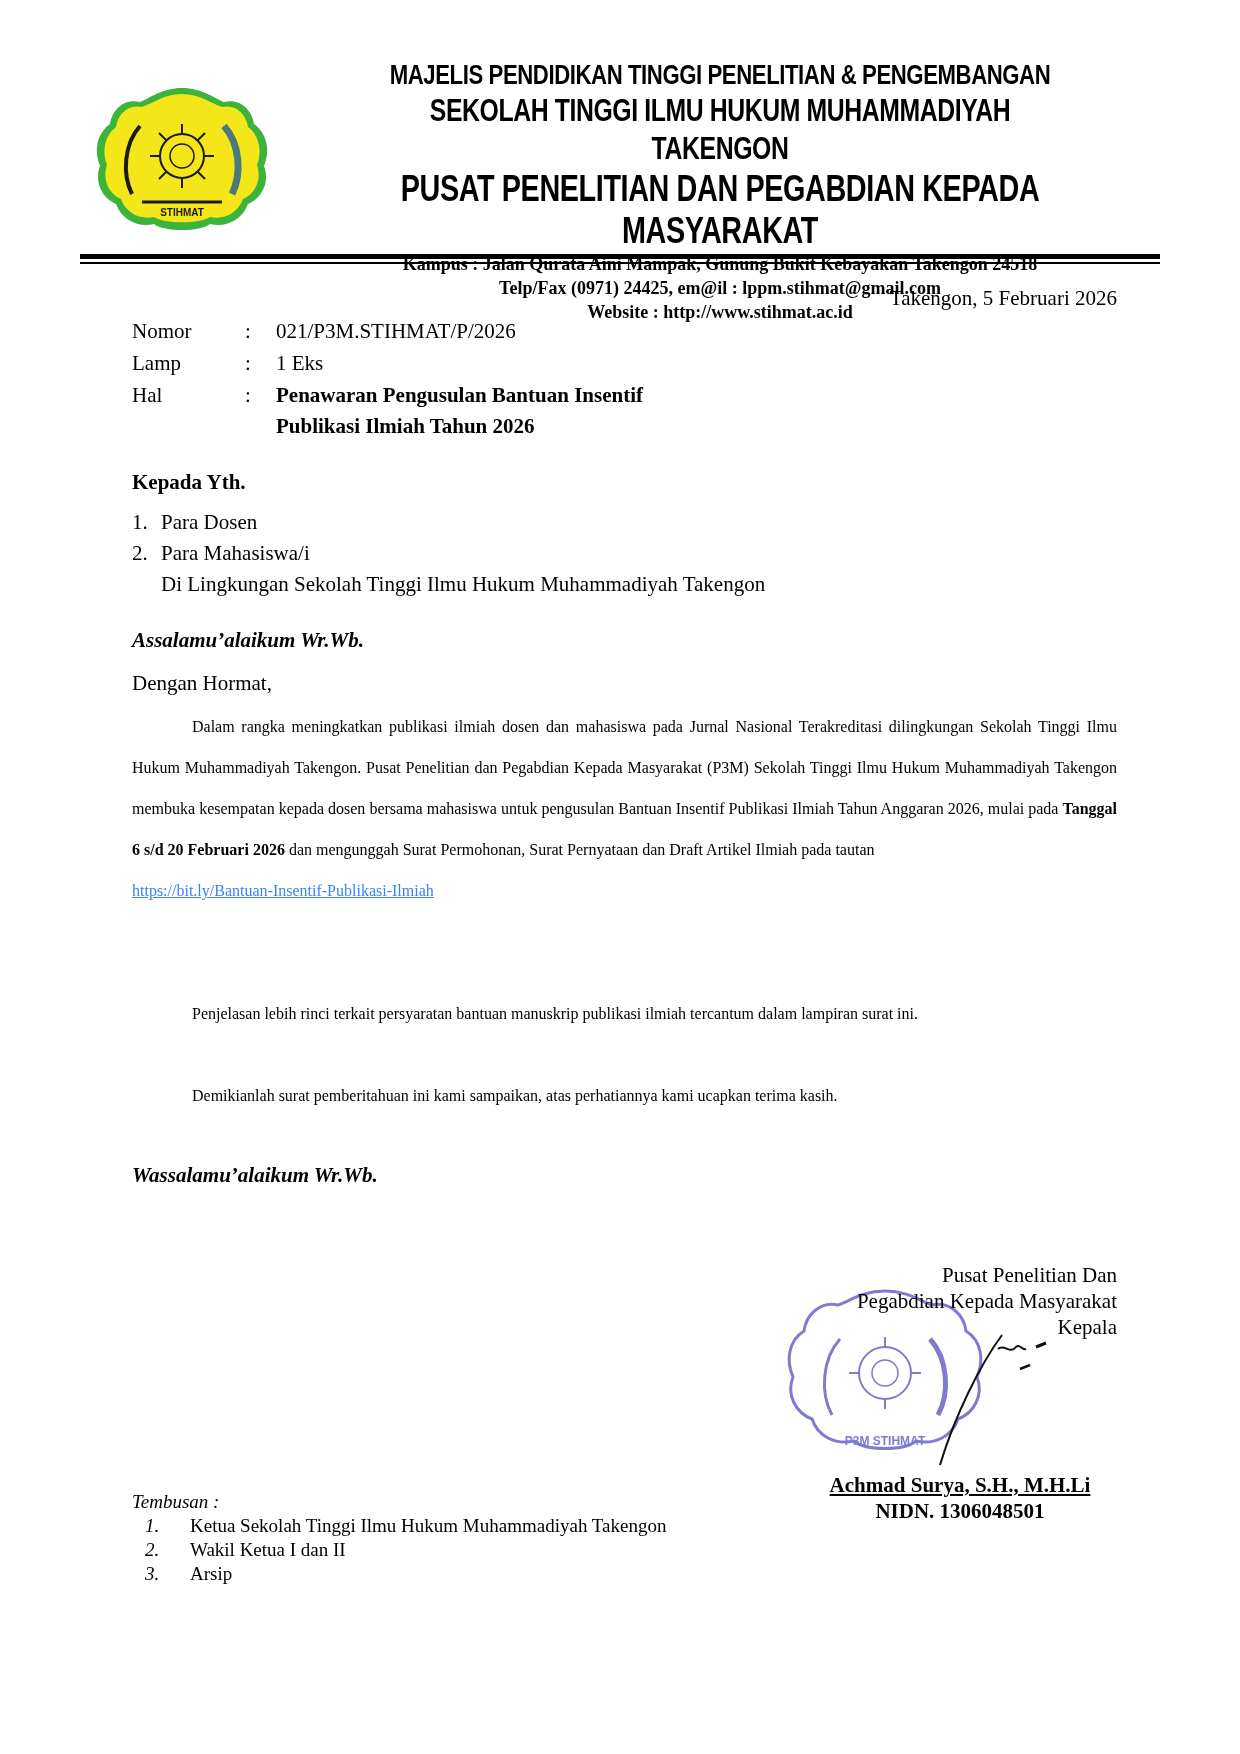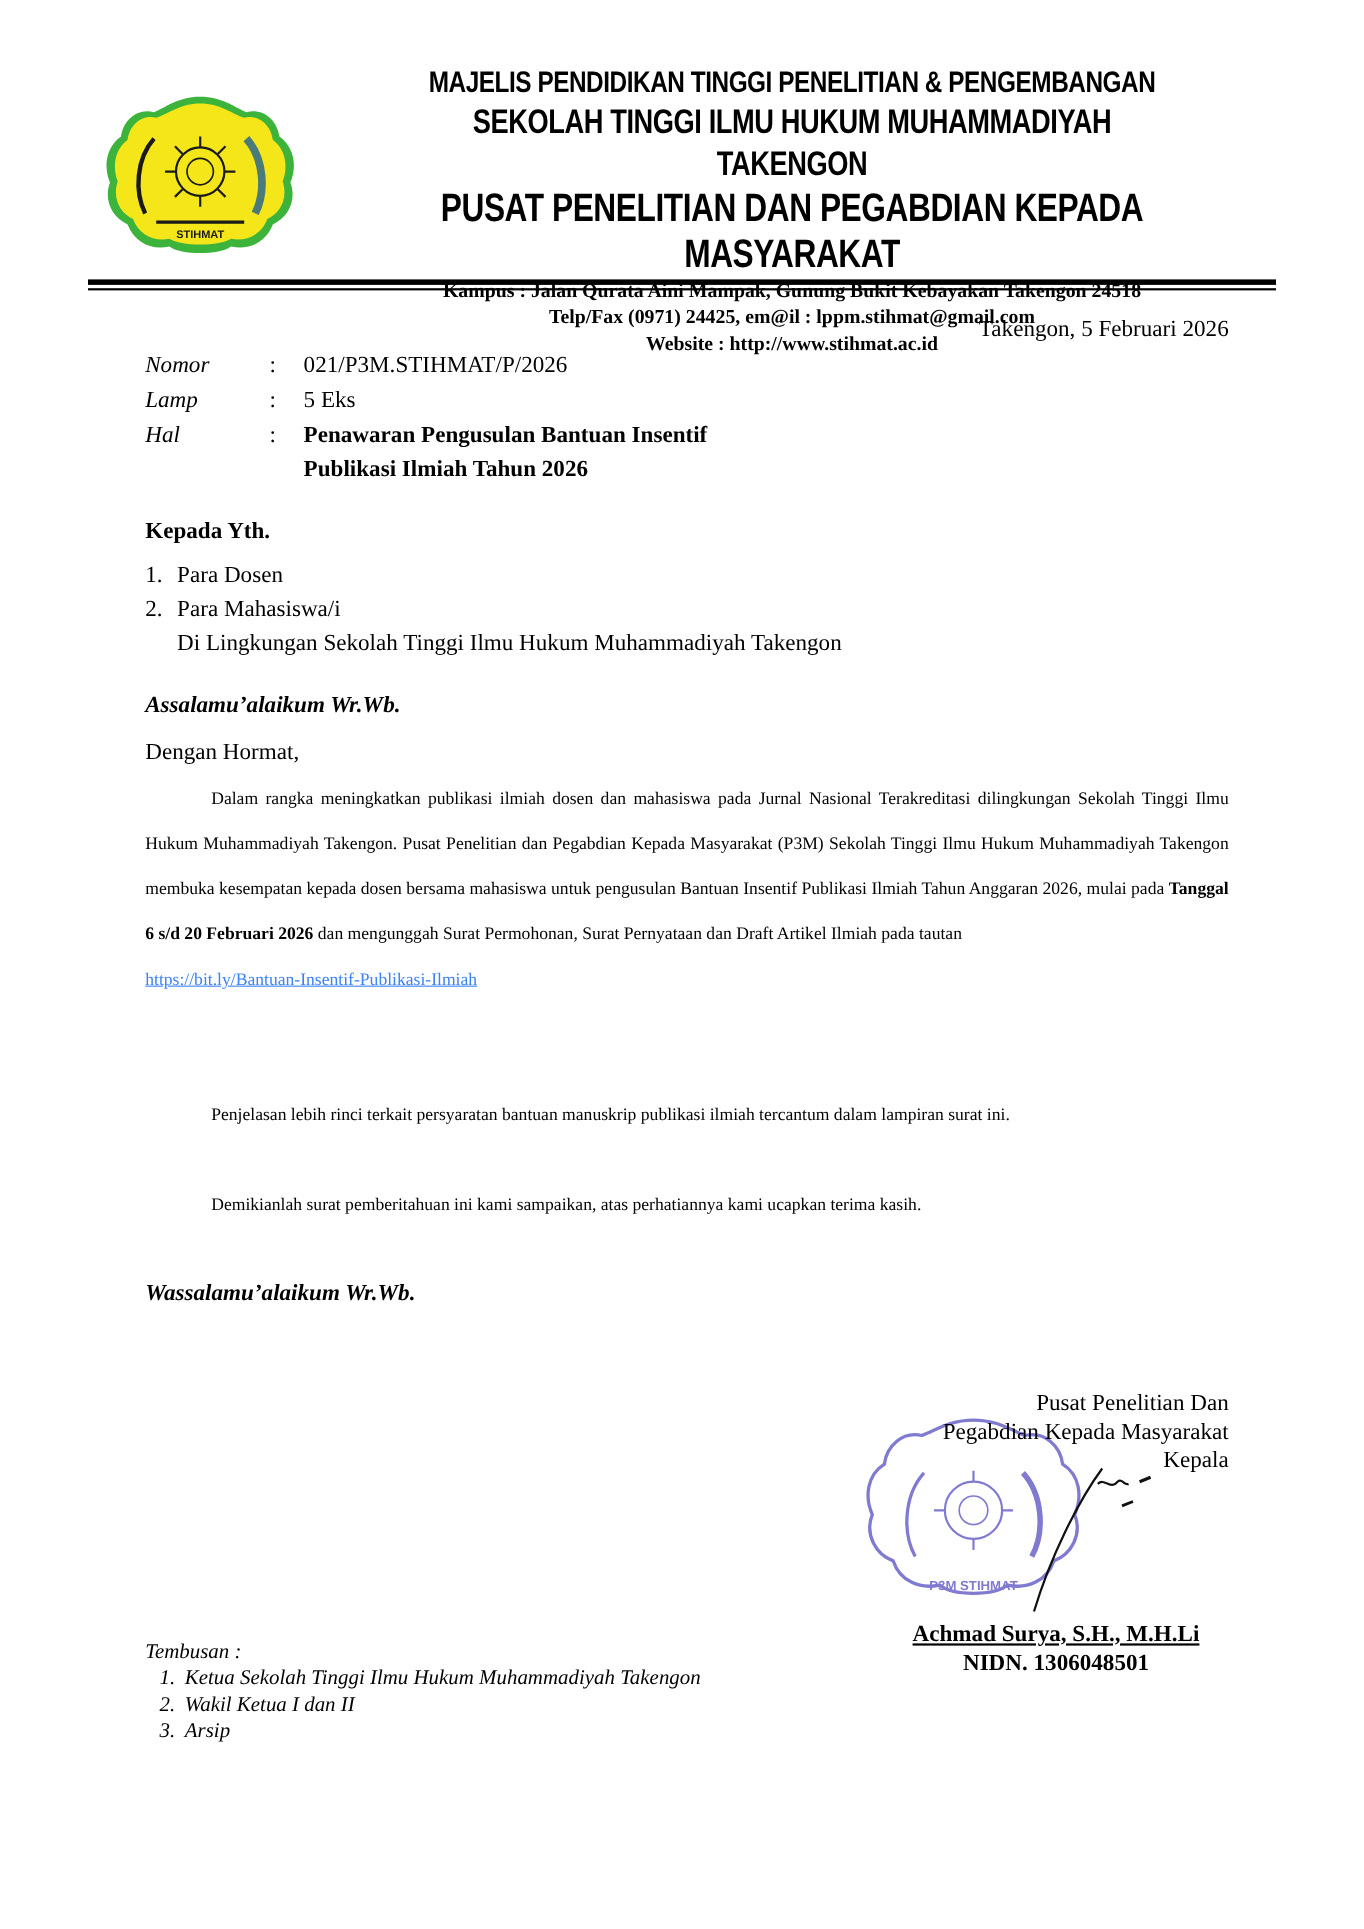--- a/index.html
+++ b/index.html
@@ -18,38 +18,38 @@
                font-size: 36px; line-height: 42px; letter-spacing: -0.5px; transform: scaleX(0.80); transform-origin: center; }
   .kop-addr { font-family: "Liberation Serif", serif; font-weight: 700; font-size: 18px; line-height: 24px; }
   .rule-thick { position: absolute; left: 80px; top: 254px; width: 1080px; height: 5px; background: #000; }
   .rule-thin { position: absolute; left: 80px; top: 262px; width: 1080px; height: 2px; background: #000; }
 
   
   .t { position: absolute; font-size: 21px; line-height: 26px; white-space: nowrap; }
   .b { font-weight: 700; }
   .i { font-style: italic; }
   .date { right: 123px; top: 285px; }
-  .meta-label { left: 132px; font-style: italic; }
+  .meta-label { left: 132px; }
   .meta-colon { left: 245px; }
   .meta-val { left: 276px; }
   .para { position: absolute; left: 132px; width: 985px; font-size: 16px; line-height: 41px;
           text-align: justify; text-align-last: left; }
   .para .indent { display: inline-block; width: 60px; }
   .link { color: #3b82f6; text-decoration: underline; }
 
   
   .sig { position: absolute; right: 123px; text-align: right; font-size: 21px; line-height: 26px; }
   .sig-center { position: absolute; left: 780px; width: 360px; text-align: center; font-size: 21px; line-height: 26px; margin-top: 31px; }
   .stamp { position: absolute; left: 780px; top: 1285px; width: 210px; height: 190px; opacity: 0.85; }
   .signature { position: absolute; left: 930px; top: 1325px; width: 130px; height: 150px; }
 
   
   .temb { position: absolute; left: 132px; font-style: italic; font-size: 19px; line-height: 24px; white-space: nowrap; }
   .temb-num { position: absolute; left: 145px; font-style: italic; font-size: 19px; line-height: 24px; }
-  .temb-item { position: absolute; left: 168px; font-style: italic; font-size: 19px; line-height: 24px; white-space: nowrap; }
+  .temb-item { position: absolute; left: 190px; font-size: 19px; line-height: 24px; white-space: nowrap; }
 </style>
 </head>
 <body>
 
 <div class="page">
 
   <svg class="logo" viewBox="0 0 180 150">
     <path d="M90 4 C110 4 122 14 132 18 C148 14 160 26 162 40 C176 50 178 68 172 82 C178 98 170 114 156 120 C150 136 134 144 118 140 C108 148 72 148 62 140 C46 144 30 136 24 120 C10 114 2 98 8 82 C2 68 4 50 18 40 C20 26 32 14 48 18 C58 14 70 4 90 4 Z" fill="#3cb43c"></path>
     <path d="M90 10 C108 10 118 19 130 23 C144 20 154 30 156 43 C168 52 170 68 165 81 C170 96 163 110 151 115 C146 129 132 136 118 133 C108 140 72 140 62 133 C48 136 34 129 29 115 C17 110 10 96 15 81 C10 68 12 52 24 43 C26 30 36 20 50 23 C62 19 72 10 90 10 Z" fill="#f5e61a"></path>
     <circle cx="90" cy="72" r="22" fill="none" stroke="#1a1a1a" stroke-width="2"></circle>
@@ -82,21 +82,21 @@
   <div class="rule-thin"></div>
 
   <div class="t date">Takengon, 5 Februari 2026</div>
 
   <div class="t meta-label" style="top:318px">Nomor</div>
   <div class="t meta-colon" style="top:318px">:</div>
   <div class="t meta-val" style="top:318px">021/P3M.STIHMAT/P/2026</div>
 
   <div class="t meta-label" style="top:350px">Lamp</div>
   <div class="t meta-colon" style="top:350px">:</div>
-  <div class="t meta-val" style="top:350px">5 Eks</div>
+  <div class="t meta-val" style="top:350px">1 Eks</div>
 
   <div class="t meta-label" style="top:382px">Hal</div>
   <div class="t meta-colon" style="top:382px">:</div>
   <div class="t meta-val b" style="top:382px">Penawaran Pengusulan Bantuan Insentif</div>
   <div class="t meta-val b" style="top:413px">Publikasi Ilmiah Tahun 2026</div>
 
   <div class="t b" style="left:132px; top:469px">Kepada Yth.</div>
   <div class="t" style="left:132px; top:509px">1.</div>
   <div class="t" style="left:161px; top:509px">Para Dosen</div>
   <div class="t" style="left:132px; top:540px">2.</div>

